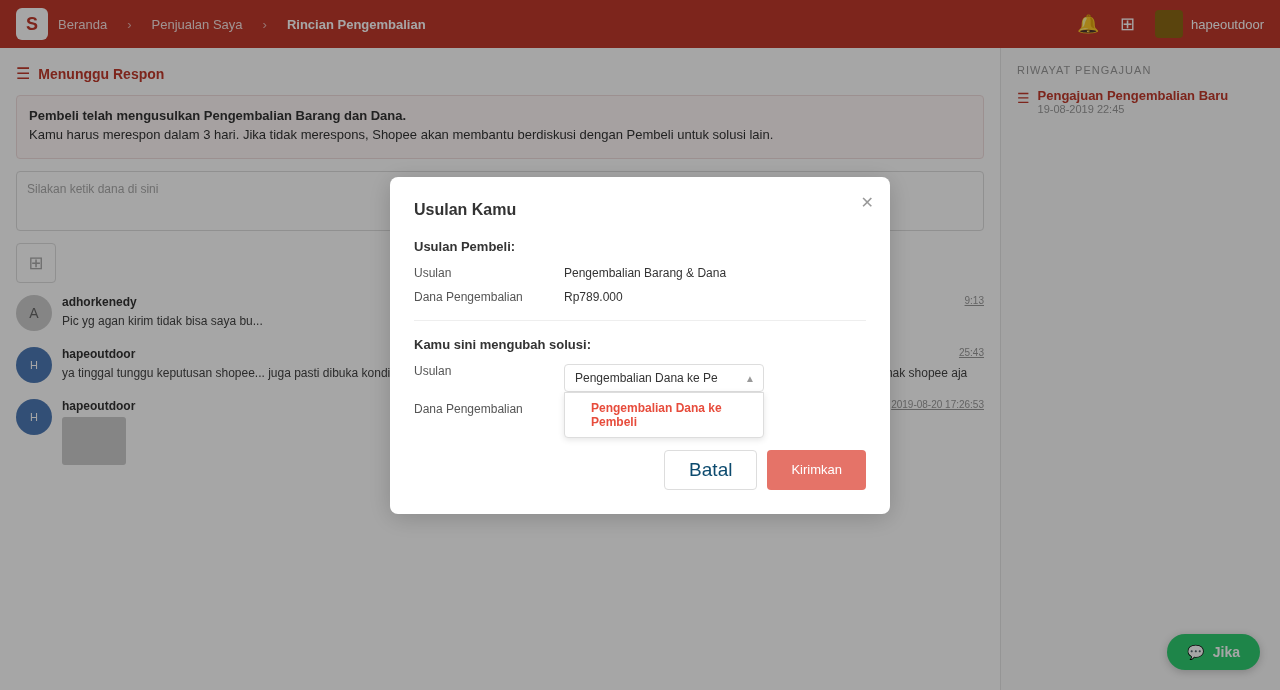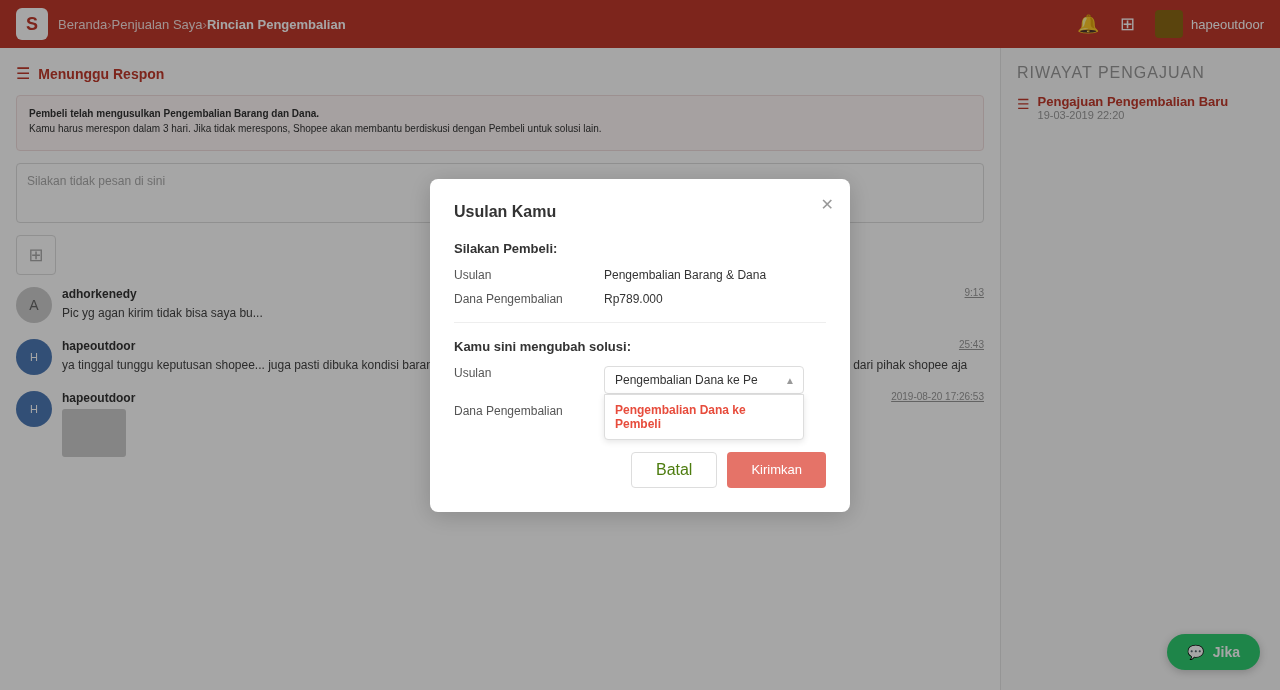--- a/index.html
+++ b/index.html
@@ -18,21 +18,21 @@
       width: 32px; height: 32px;
       background: white;
       border-radius: 6px;
       margin-right: 10px;
       display: flex; align-items: center; justify-content: center;
       color: #c0392b;
       font-weight: bold;
       font-size: 18px;
     }
     .topnav-breadcrumb {
-      display: flex; align-items: flex-start; gap: 0;
+      display: flex; align-items: flex-start; gap: 20px;
       font-size: 13px;
     }
     .topnav-breadcrumb span { color: rgba(255,255,255,0.85); }
     .topnav-breadcrumb .current { font-weight: bold; color: white; }
     .topnav-breadcrumb .sep { color: rgba(255,255,255,0.6); }
     .topnav-right {
       margin-left: auto;
       display: flex; align-items: center; gap: 20px;
     }
     .topnav-icon { color: white; font-size: 18px; cursor: pointer; }
@@ -65,21 +65,21 @@
     .status-icon { color: #c0392b; font-size: 16px; }
     .status-title { color: #c0392b; font-weight: bold; font-size: 14px; }
 
     .info-box {
       background: #fff8f8;
       border: 1px solid #f0dede;
       border-radius: 4px;
       padding: 12px;
       margin-bottom: 12px;
     }
-    .info-box p { font-size: 10px; color: #333; margin-bottom: 4px; }
+    .info-box p { font-size: 13px; color: #333; margin-bottom: 4px; }
     .info-box p strong { font-weight: bold; }
 
     .message-input-area {
       border: 1px solid #ddd;
       border-radius: 4px;
       padding: 10px;
       min-height: 60px;
       margin-bottom: 12px;
       color: #aaa;
       font-size: 12px;
@@ -115,21 +115,21 @@
     }
 
     
     .right-panel {
       width: 280px;
       background: #fafafa;
       border-left: 1px solid #e5e5e5;
       padding: 16px;
     }
     .riwayat-title {
-      font-size: 16px;
+      font-size: 11px;
       color: #999;
       letter-spacing: 1px;
       text-transform: uppercase;
       margin-bottom: 12px;
     }
     .riwayat-item {
       display: flex; gap: 8px; align-items: flex-start;
     }
     .riwayat-icon { color: #c0392b; font-size: 14px; margin-top: 2px; }
     .riwayat-label { color: #c0392b; font-size: 13px; font-weight: bold; }
@@ -157,21 +157,21 @@
       top: 0; left: 0; right: 0; bottom: 0;
       background: rgba(0,0,0,0.35);
       display: flex; align-items: center; justify-content: center;
       z-index: 100;
     }
 
     
     .modal {
       background: white;
       border-radius: 8px;
-      width: 420px;
+      width: 500px;
       box-shadow: 0 4px 24px rgba(0,0,0,0.18);
       padding: 24px;
       position: relative;
     }
     .modal-title {
       font-size: 16px;
       font-weight: bold;
       color: #333;
       margin-bottom: 20px;
     }
@@ -233,20 +233,21 @@
     }
     .dropdown-list {
       position: absolute;
       top: 100%;
       left: 0; right: 0;
       background: white;
       border: 1px solid #ddd;
       border-radius: 0 0 4px 4px;
       z-index: 10;
       box-shadow: 0 2px 6px rgba(0,0,0,0.1);
+      padding-left: 16px;
     }
     .dropdown-item {
       padding: 8px 10px;
       font-size: 12px;
       cursor: pointer;
       color: #e74c3c;
       font-weight: bold;
     }
 
     .dana-input {
@@ -262,22 +263,22 @@
       justify-content: flex-end;
       gap: 10px;
       margin-top: 20px;
     }
     .btn-batal {
       padding: 8px 24px;
       border: 1px solid #ddd;
       border-radius: 4px;
       background: white;
       cursor: pointer;
-      font-size: 16px;
-      color: #4d7c0f;
+      font-size: 19px;
+      color: #0c4a6e;
     }
     .btn-kirim {
       padding: 8px 24px;
       border: none;
       border-radius: 4px;
       background: #e57368;
       color: white;
       cursor: pointer;
       font-size: 13px;
     }
@@ -314,21 +315,21 @@
       <span class="status-icon">☰</span>
       <span class="status-title">Menunggu Respon</span>
     </div>
 
     <div class="info-box">
       <p><strong>Pembeli telah mengusulkan Pengembalian Barang dan Dana.</strong></p>
       <p>Kamu harus merespon dalam 3 hari. Jika tidak merespons, Shopee akan membantu berdiskusi dengan Pembeli untuk solusi lain.</p>
     </div>
 
     <div class="message-input-area">
-      <span>Silakan tidak pesan di sini</span>
+      <span>Silakan ketik dana di sini</span>
     </div>
 
     <div class="image-placeholder">⊞</div>
 
     <div class="comment-item">
       <div class="comment-avatar">
         <span>A</span>
       </div>
       <div class="comment-body">
         <div class="comment-meta">
@@ -365,32 +366,32 @@
       </div>
     </div>
   </div>
 
   <div class="right-panel">
     <div class="riwayat-title">RIWAYAT PENGAJUAN</div>
     <div class="riwayat-item">
       <span class="riwayat-icon">☰</span>
       <div>
         <div class="riwayat-label">Pengajuan Pengembalian Baru</div>
-        <div class="riwayat-date">19-03-2019 22:20</div>
+        <div class="riwayat-date">19-08-2019 22:45</div>
       </div>
     </div>
   </div>
 </div>
 
 <div class="overlay">
   <div class="modal">
     <div class="modal-title">Usulan Kamu</div>
     <button class="modal-close">✕</button>
 
-    <div class="section-label">Silakan Pembeli:</div>
+    <div class="section-label">Usulan Pembeli:</div>
 
     <div class="field-row">
       <div class="field-label">Usulan</div>
       <div class="field-value">Pengembalian Barang &amp; Dana</div>
     </div>
     <div class="field-row">
       <div class="field-label">Dana Pengembalian</div>
       <div class="field-value">Rp789.000</div>
     </div>
 

